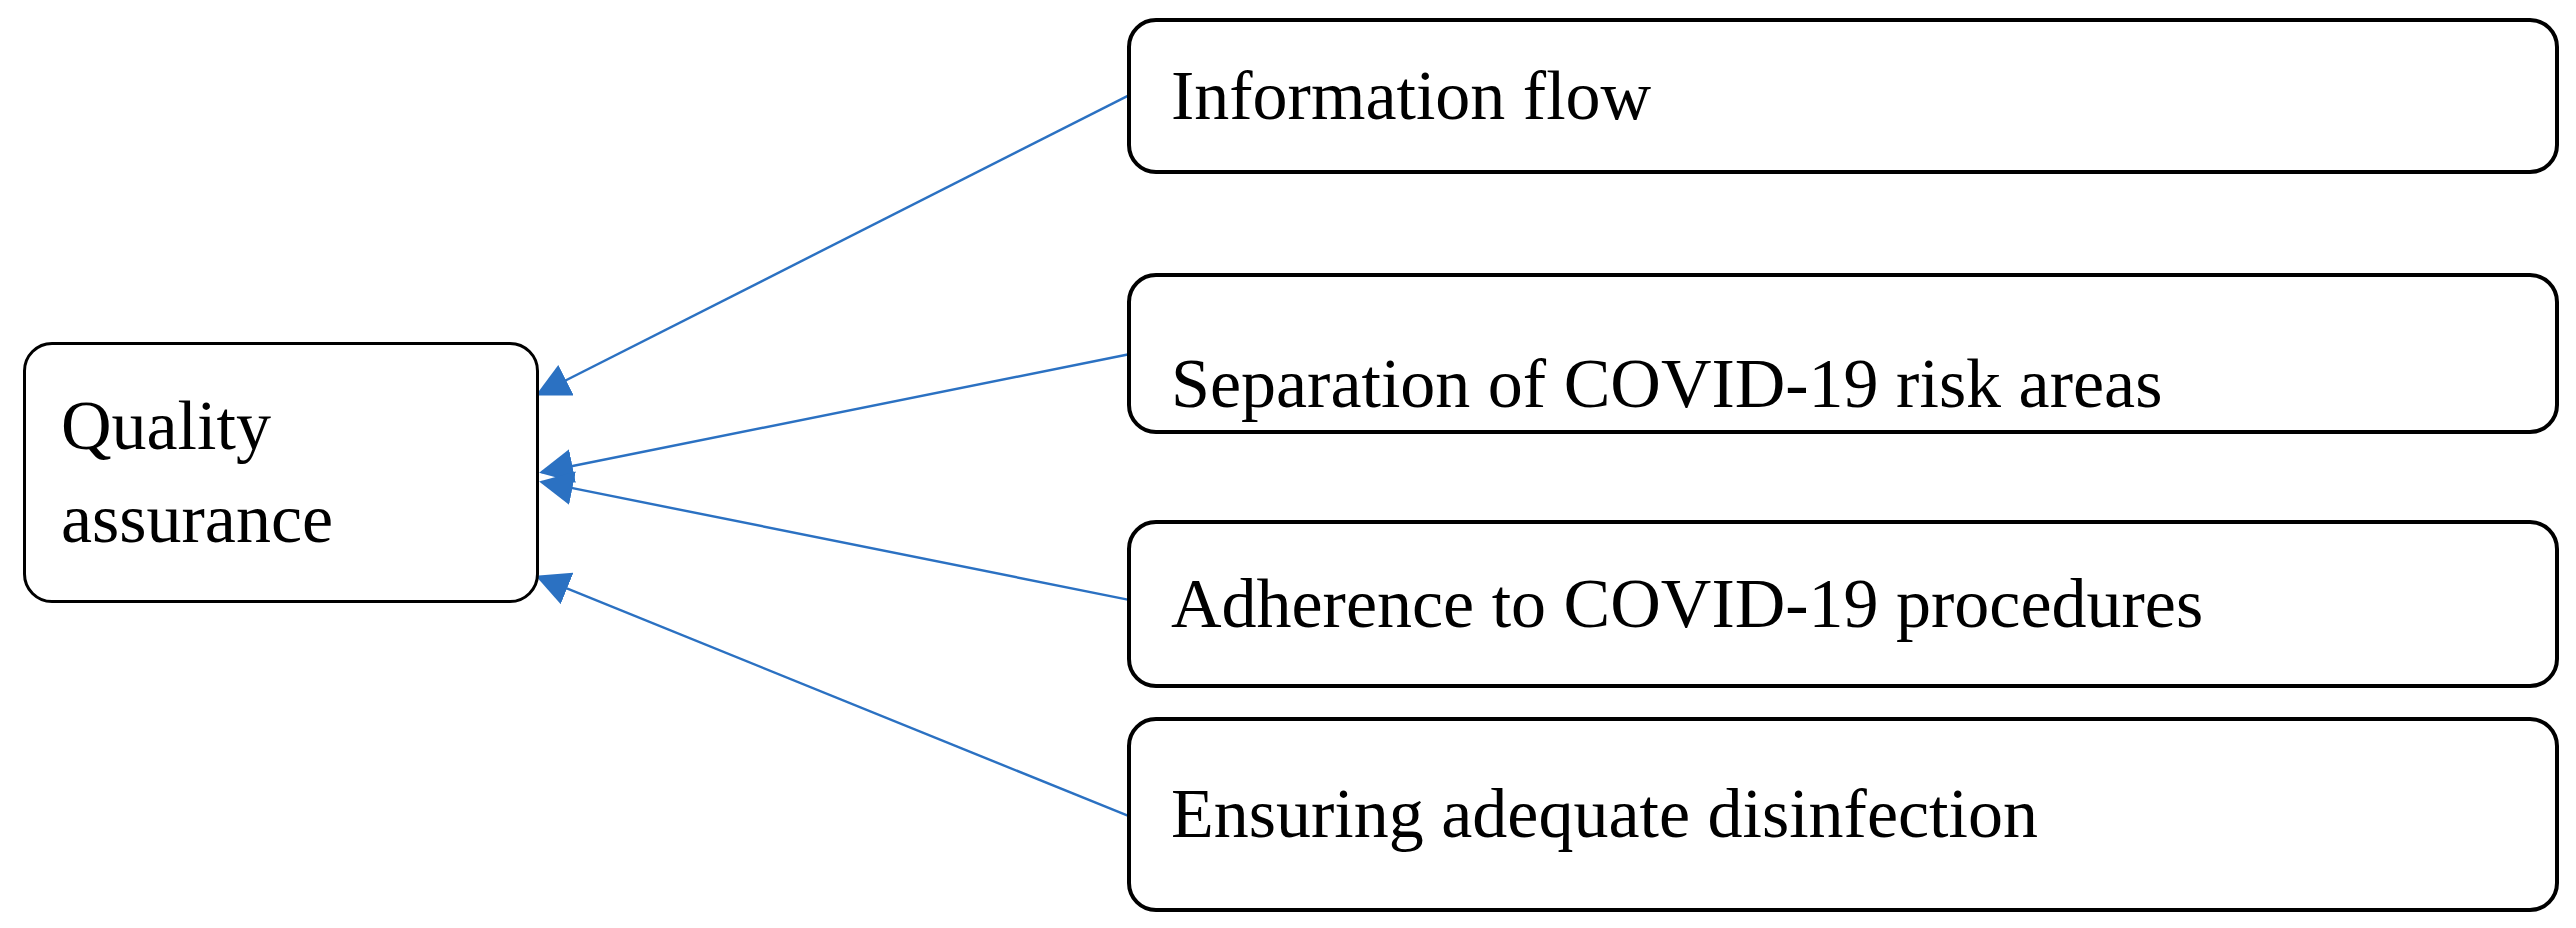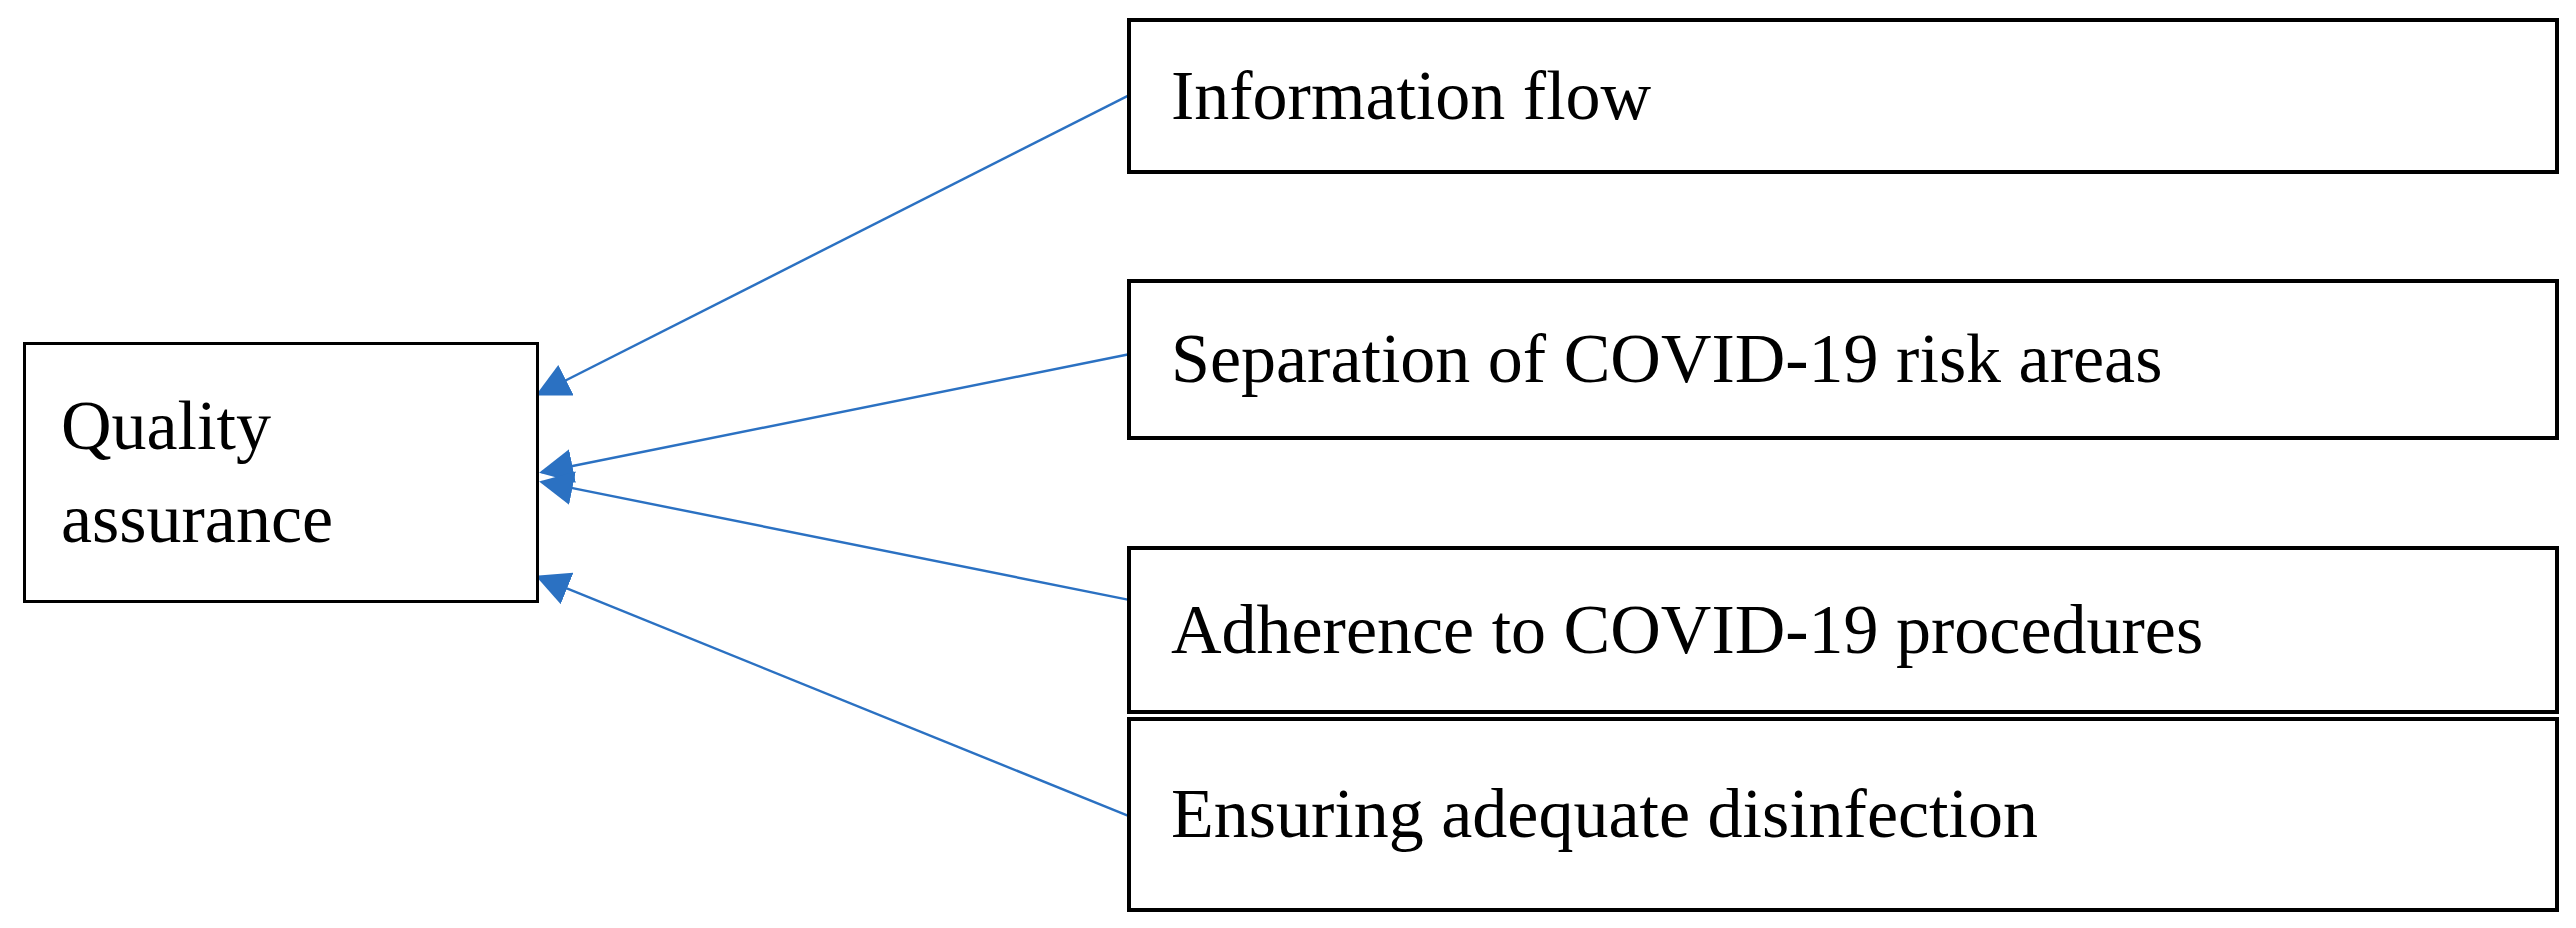--- a/index.html
+++ b/index.html
@@ -26,41 +26,42 @@
   }
   .node {
     position: absolute;
     box-sizing: border-box;
     background: #ffffff;
     display: flex;
     align-items: center;
     font-size: 70px;
     line-height: 1.32;
     white-space: normal;
+    border-radius: 29px;
   }
   .center-node {
     left: 23px;
     top: 342px;
     width: 516px;
     height: 261px;
     border: 3px solid #000000;
     padding-left: 35px;
     padding-right: 107px;
   }
   .factor-node {
     left: 1127px;
     width: 1432px;
     border: 4.2px solid #000000;
     padding-left: 40px;
     padding-right: 24px;
     white-space: nowrap;
   }
   .factor-1 { top: 18px;   height: 156px; }
-  .factor-2 { top: 279px;  height: 161px; }
-  .factor-3 { top: 546px;  height: 168px; }
+  .factor-2 { top: 273px;  height: 161px; align-items: flex-end; }
+  .factor-3 { top: 520px;  height: 168px; }
   .factor-4 { top: 717px; height: 195px; }
   .node-label {
     display: inline-block;
   }
 </style>
 </head>
 <body>
 
 <div class="canvas">
 

